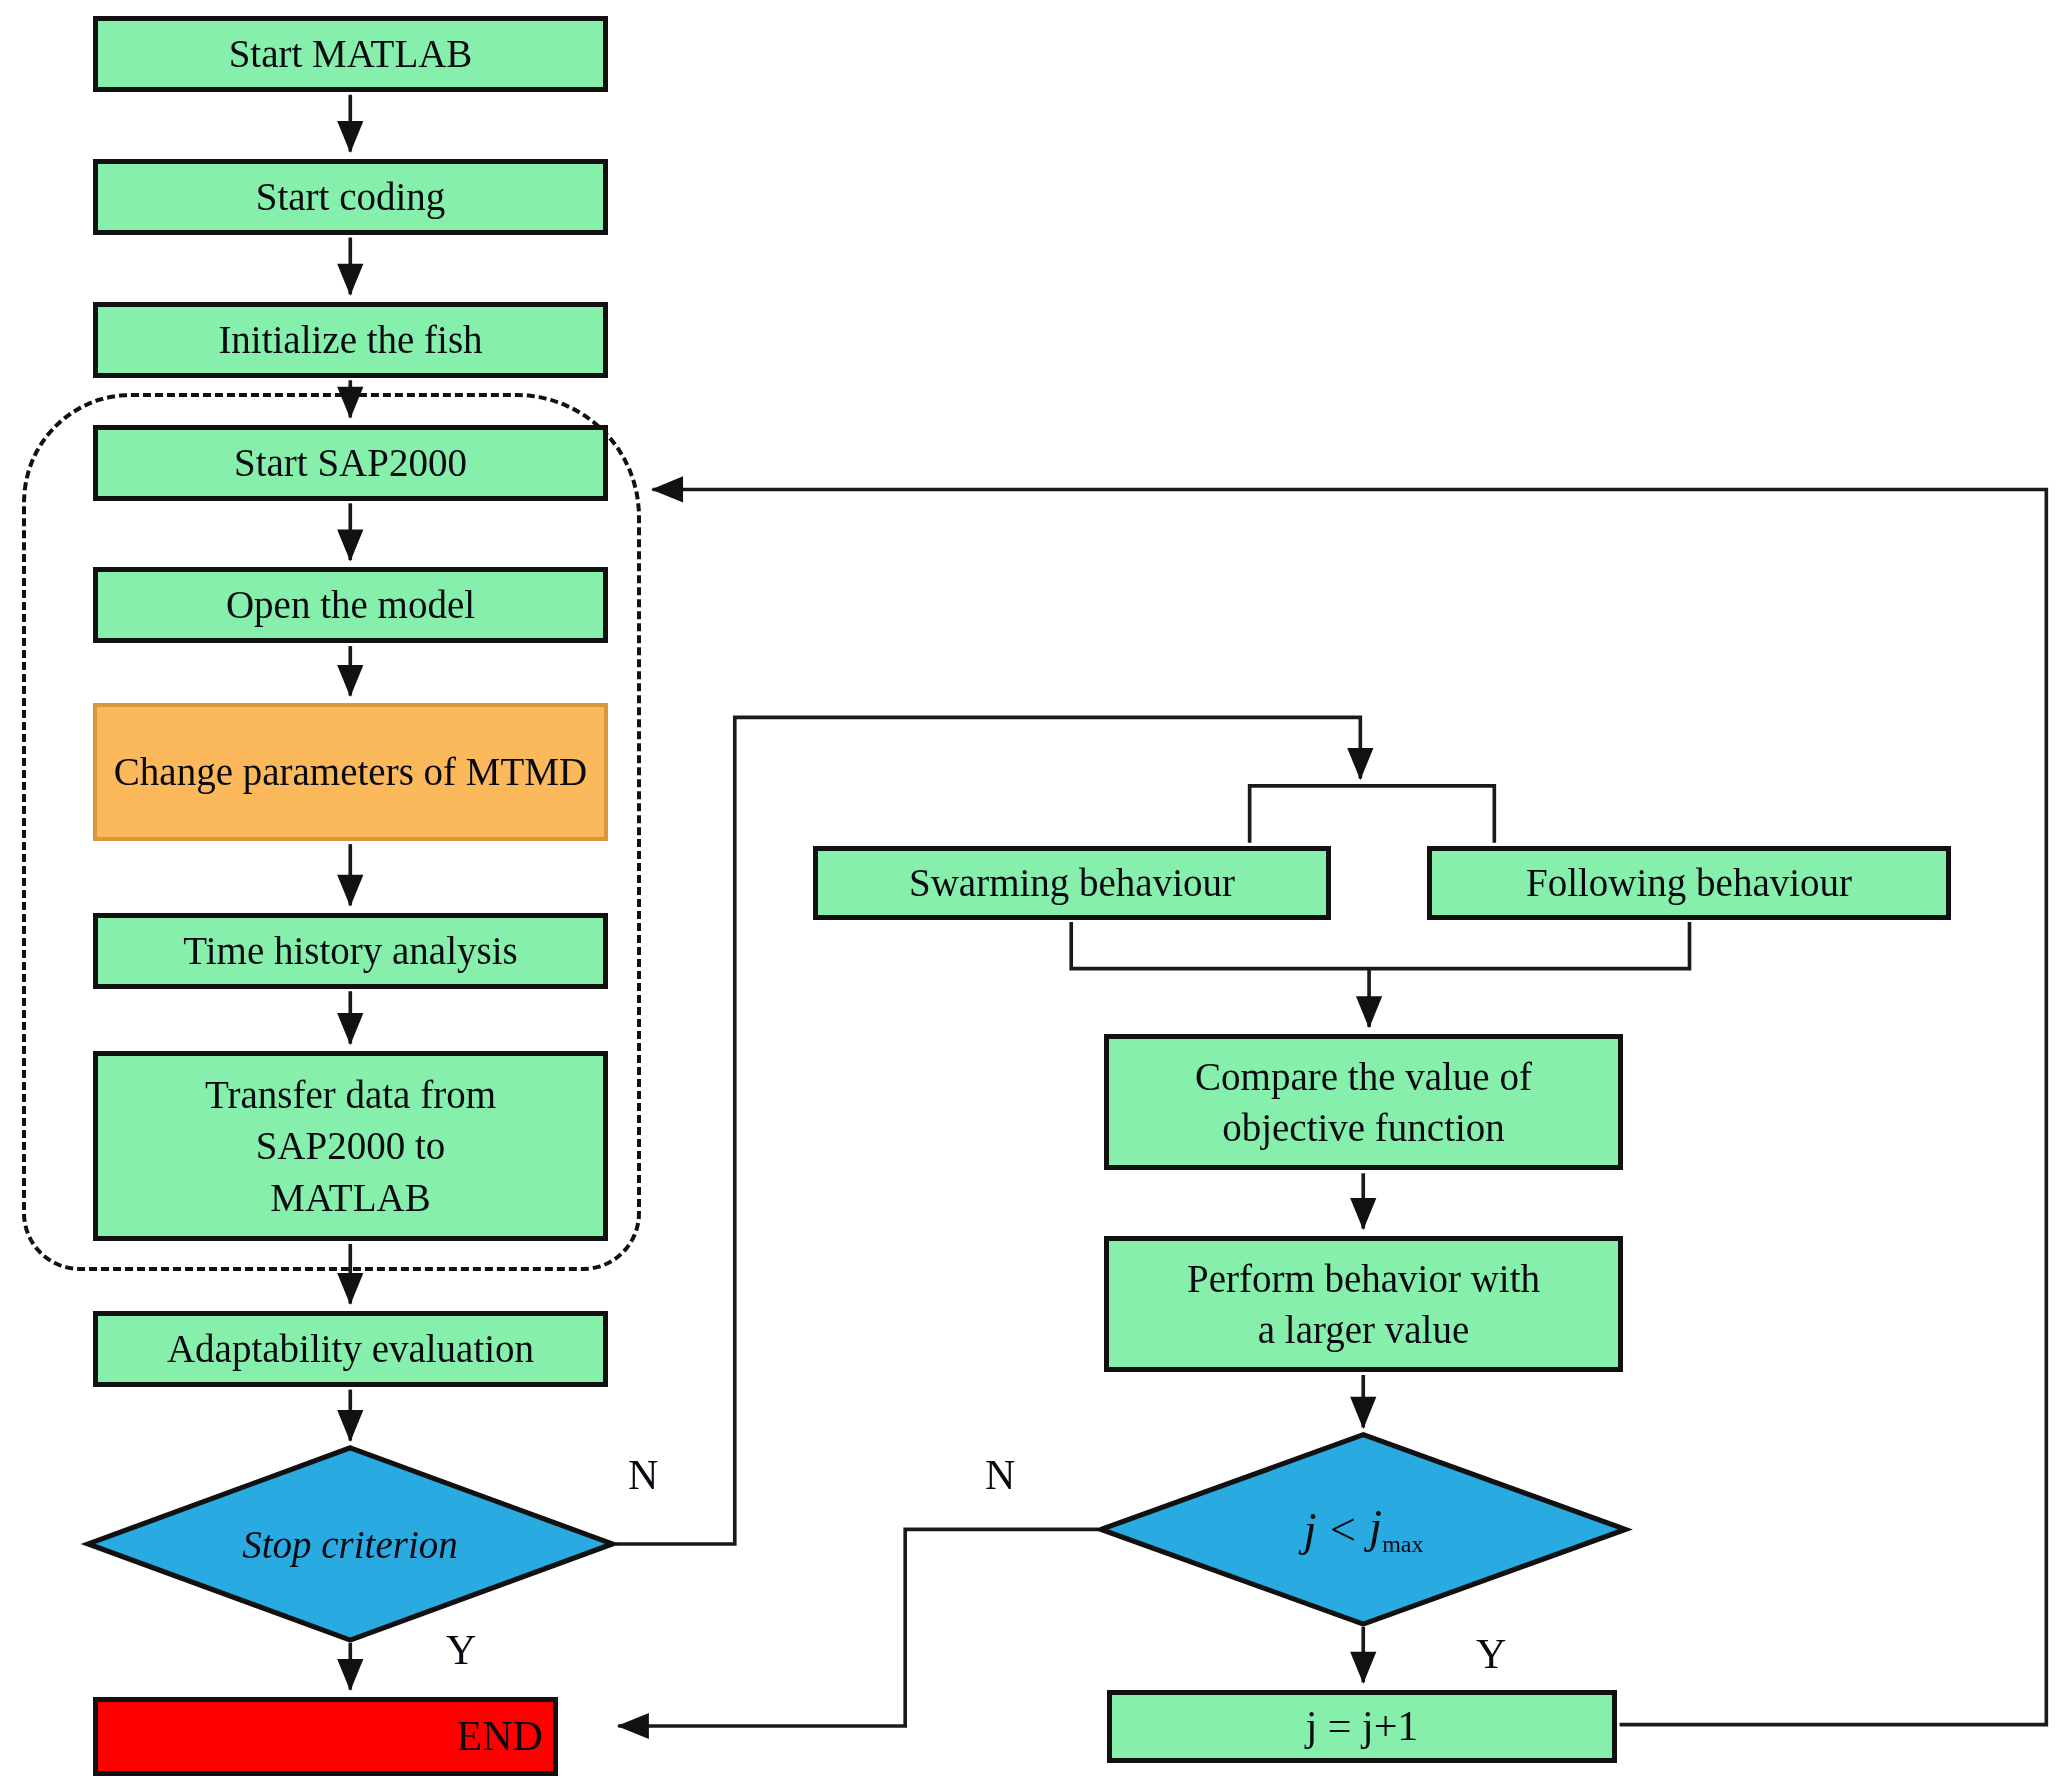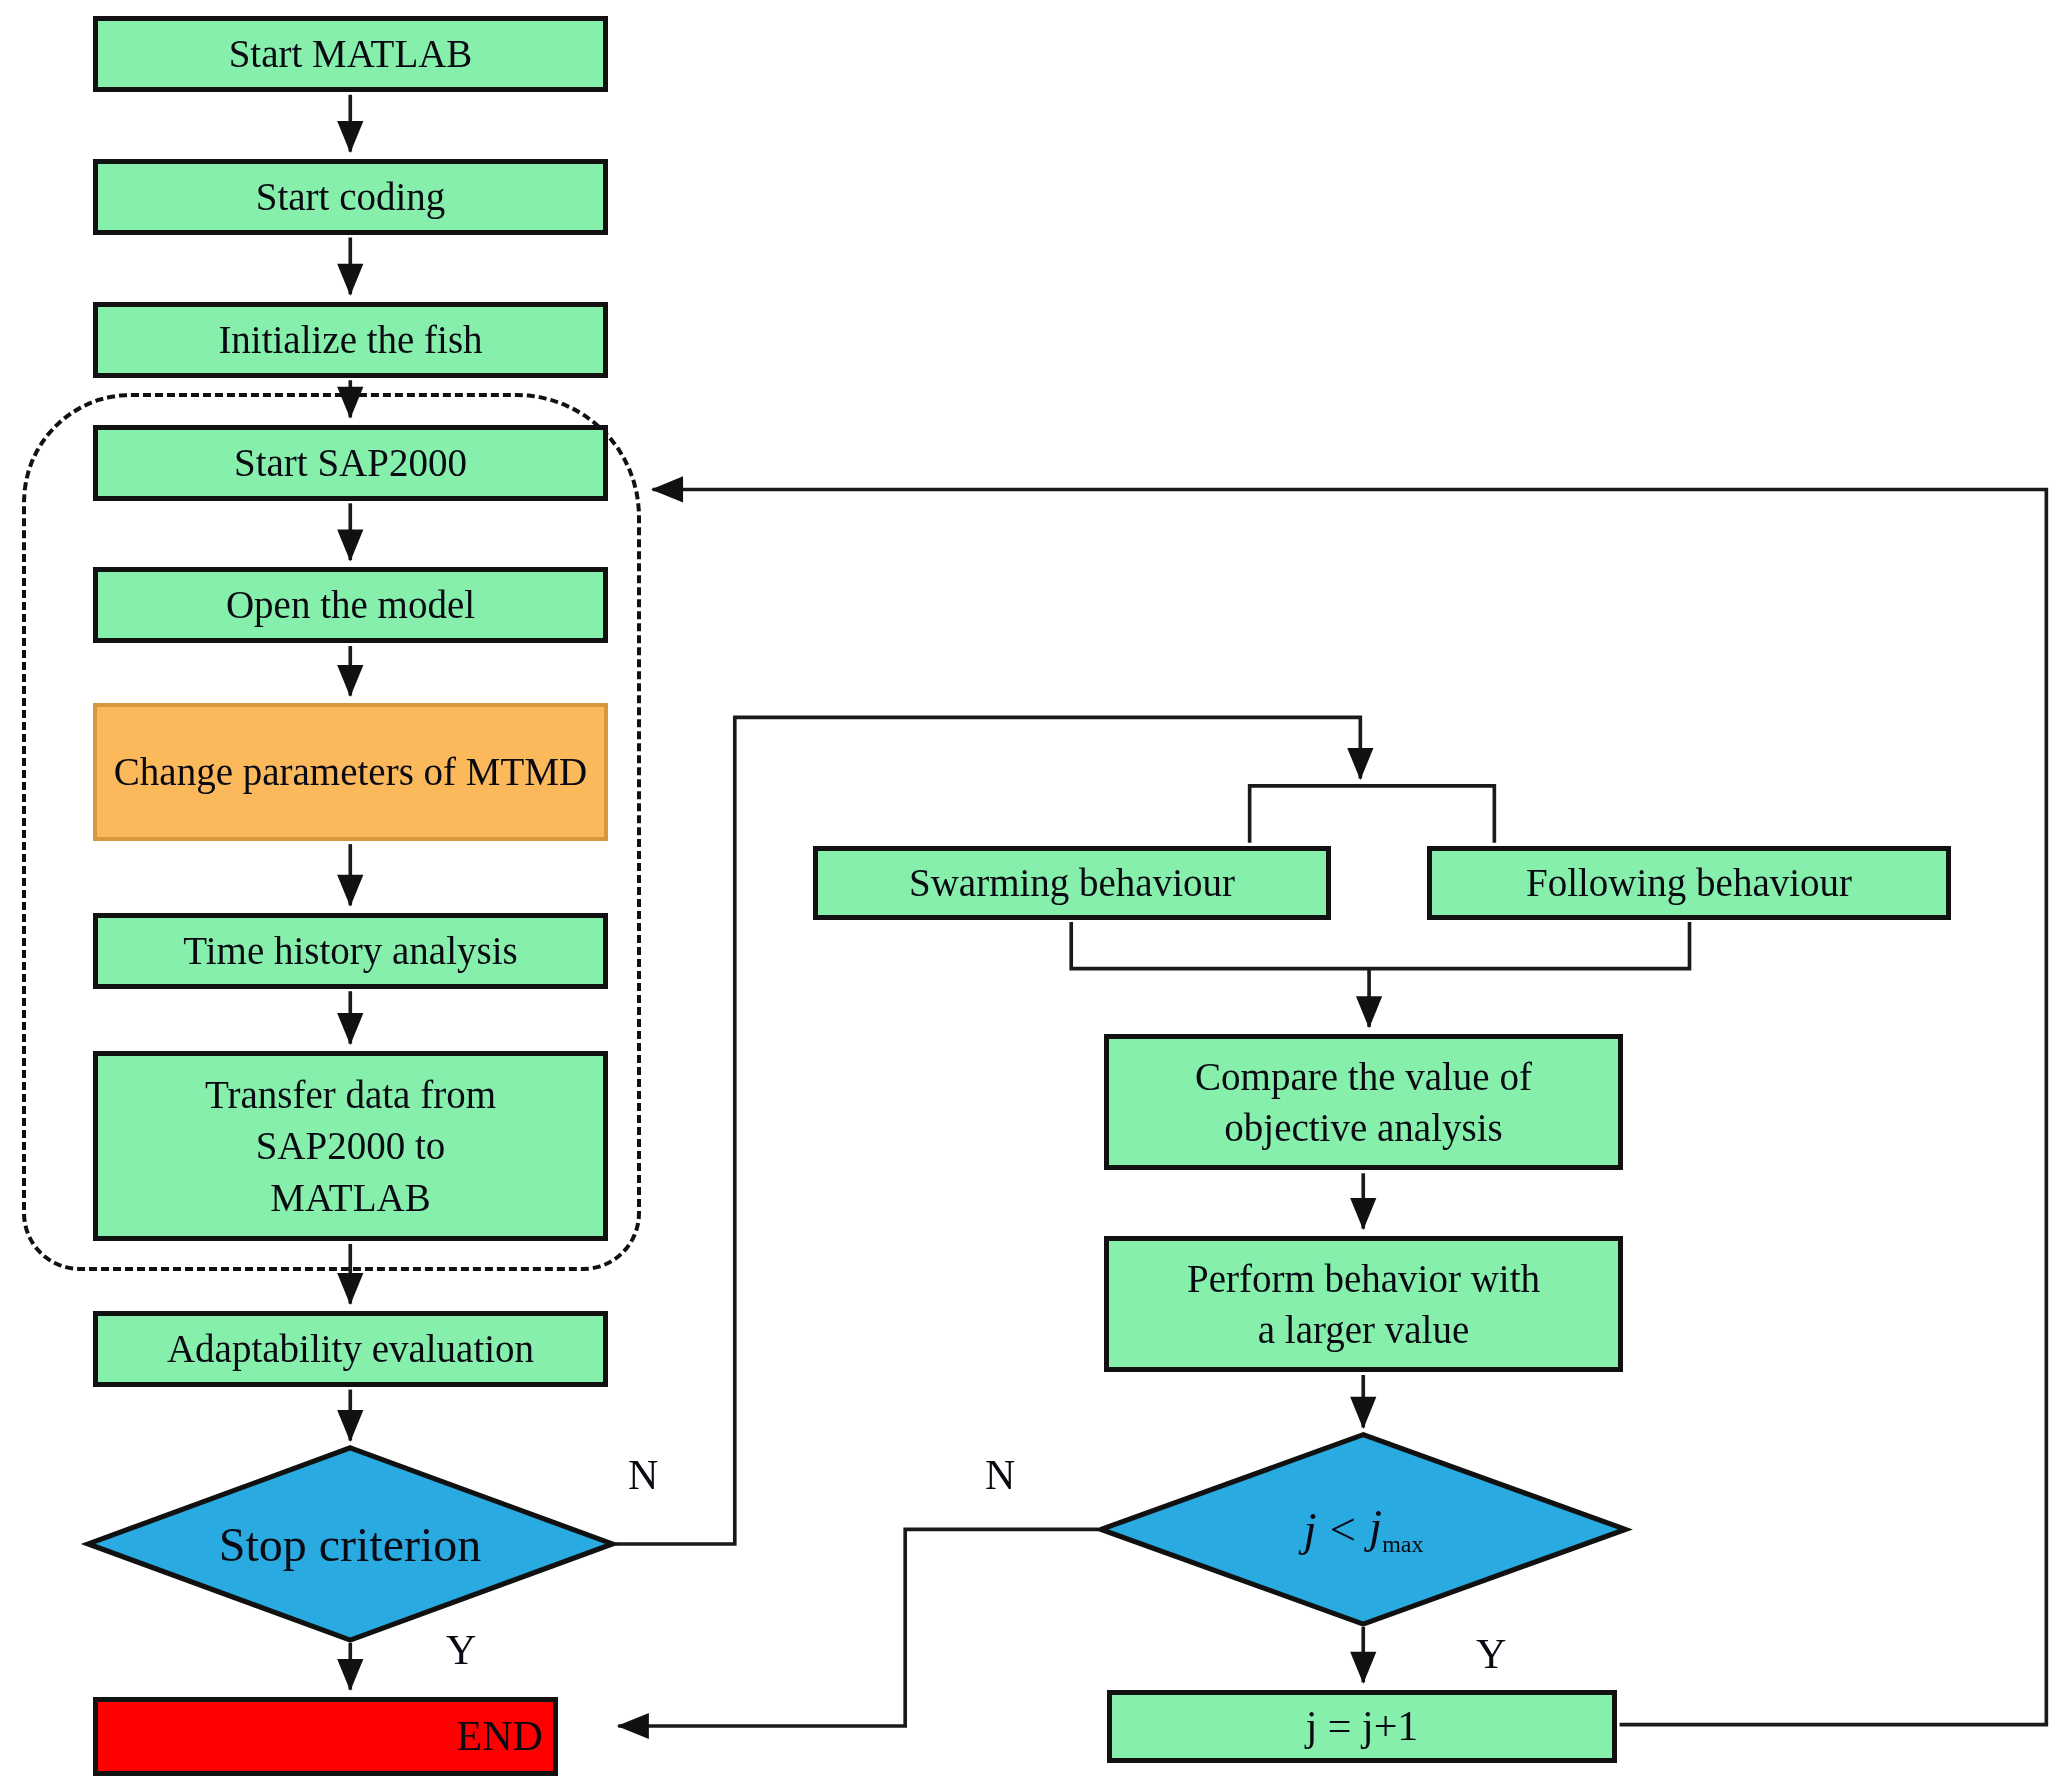--- a/index.html
+++ b/index.html
@@ -12,21 +12,21 @@
   #connector-layer{position:absolute;left:0;top:0;width:2066px;height:1780px;}
   .node{position:absolute;box-sizing:border-box;border:5.8px solid #111;background:#86efac;
         display:flex;align-items:center;justify-content:center;text-align:center;
         font-size:39px;line-height:1.32;padding:2.9px 10.2px;}
   .node--orange{background:var(--orange-fill);border:4.4px solid var(--orange-border);}
   .node--red{background:var(--end-red);}
   .node--thin{border-width:5.1px;}
   .dashed-frame{position:absolute;box-sizing:border-box;border:4.4px dashed #111;
         border-radius:109px 124px 58px 58px;background:transparent;}
   .diamond-label{position:absolute;display:flex;align-items:center;justify-content:center;
-        text-align:center;font-size:48px;}
+        text-align:center;font-size:39px;font-style:italic;}
   .edge-label{position:absolute;font-size:42px;}
   .math{font-style:italic;font-size:47px;}
   .math sub{font-style:normal;font-size:24px;}
   .jinc{font-size:42px;}
 </style>
 </head>
 <body>
 
 <div id="canvas">
 
@@ -100,21 +100,21 @@
     <span>END</span>
   </div>
 
   <div class="node" style="left:813px;top:846px;width:518px;height:74px;">
     <span>Swarming behaviour</span>
   </div>
   <div class="node" style="left:1427px;top:846px;width:524px;height:74px;">
     <span>Following behaviour</span>
   </div>
   <div class="node" style="left:1104px;top:1034px;width:519px;height:136px;padding:2.9px 44px;">
-    <span>Compare the value of objective analysis</span>
+    <span>Compare the value of objective function</span>
   </div>
   <div class="node" style="left:1104px;top:1236px;width:519px;height:136px;padding:2.9px 66px;">
     <span>Perform behavior with a larger value</span>
   </div>
   <div class="node" style="left:1107px;top:1690px;width:510px;height:73px;">
     <span class="jinc">j = j+1</span>
   </div>
 
   <div class="diamond-label" style="left:146px;top:1505px;width:408px;height:79px;">
     <span>Stop criterion</span>

